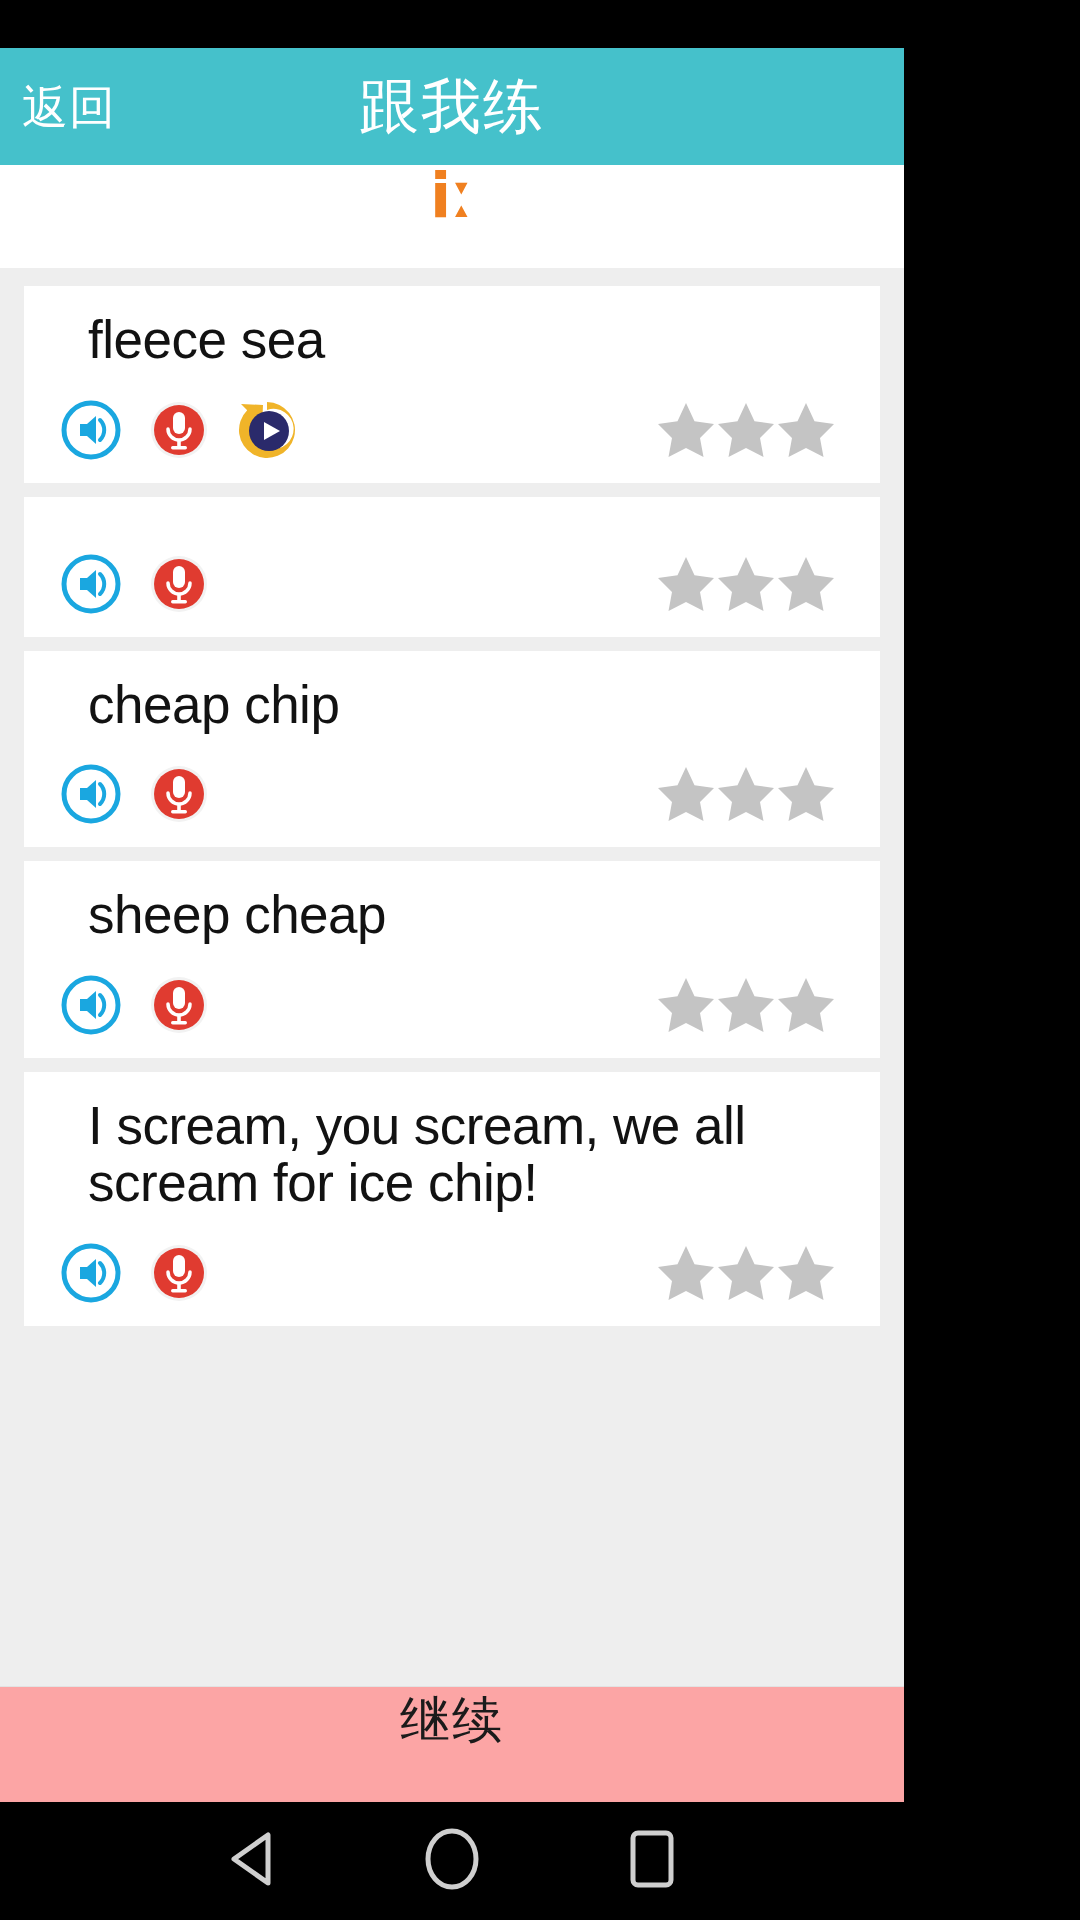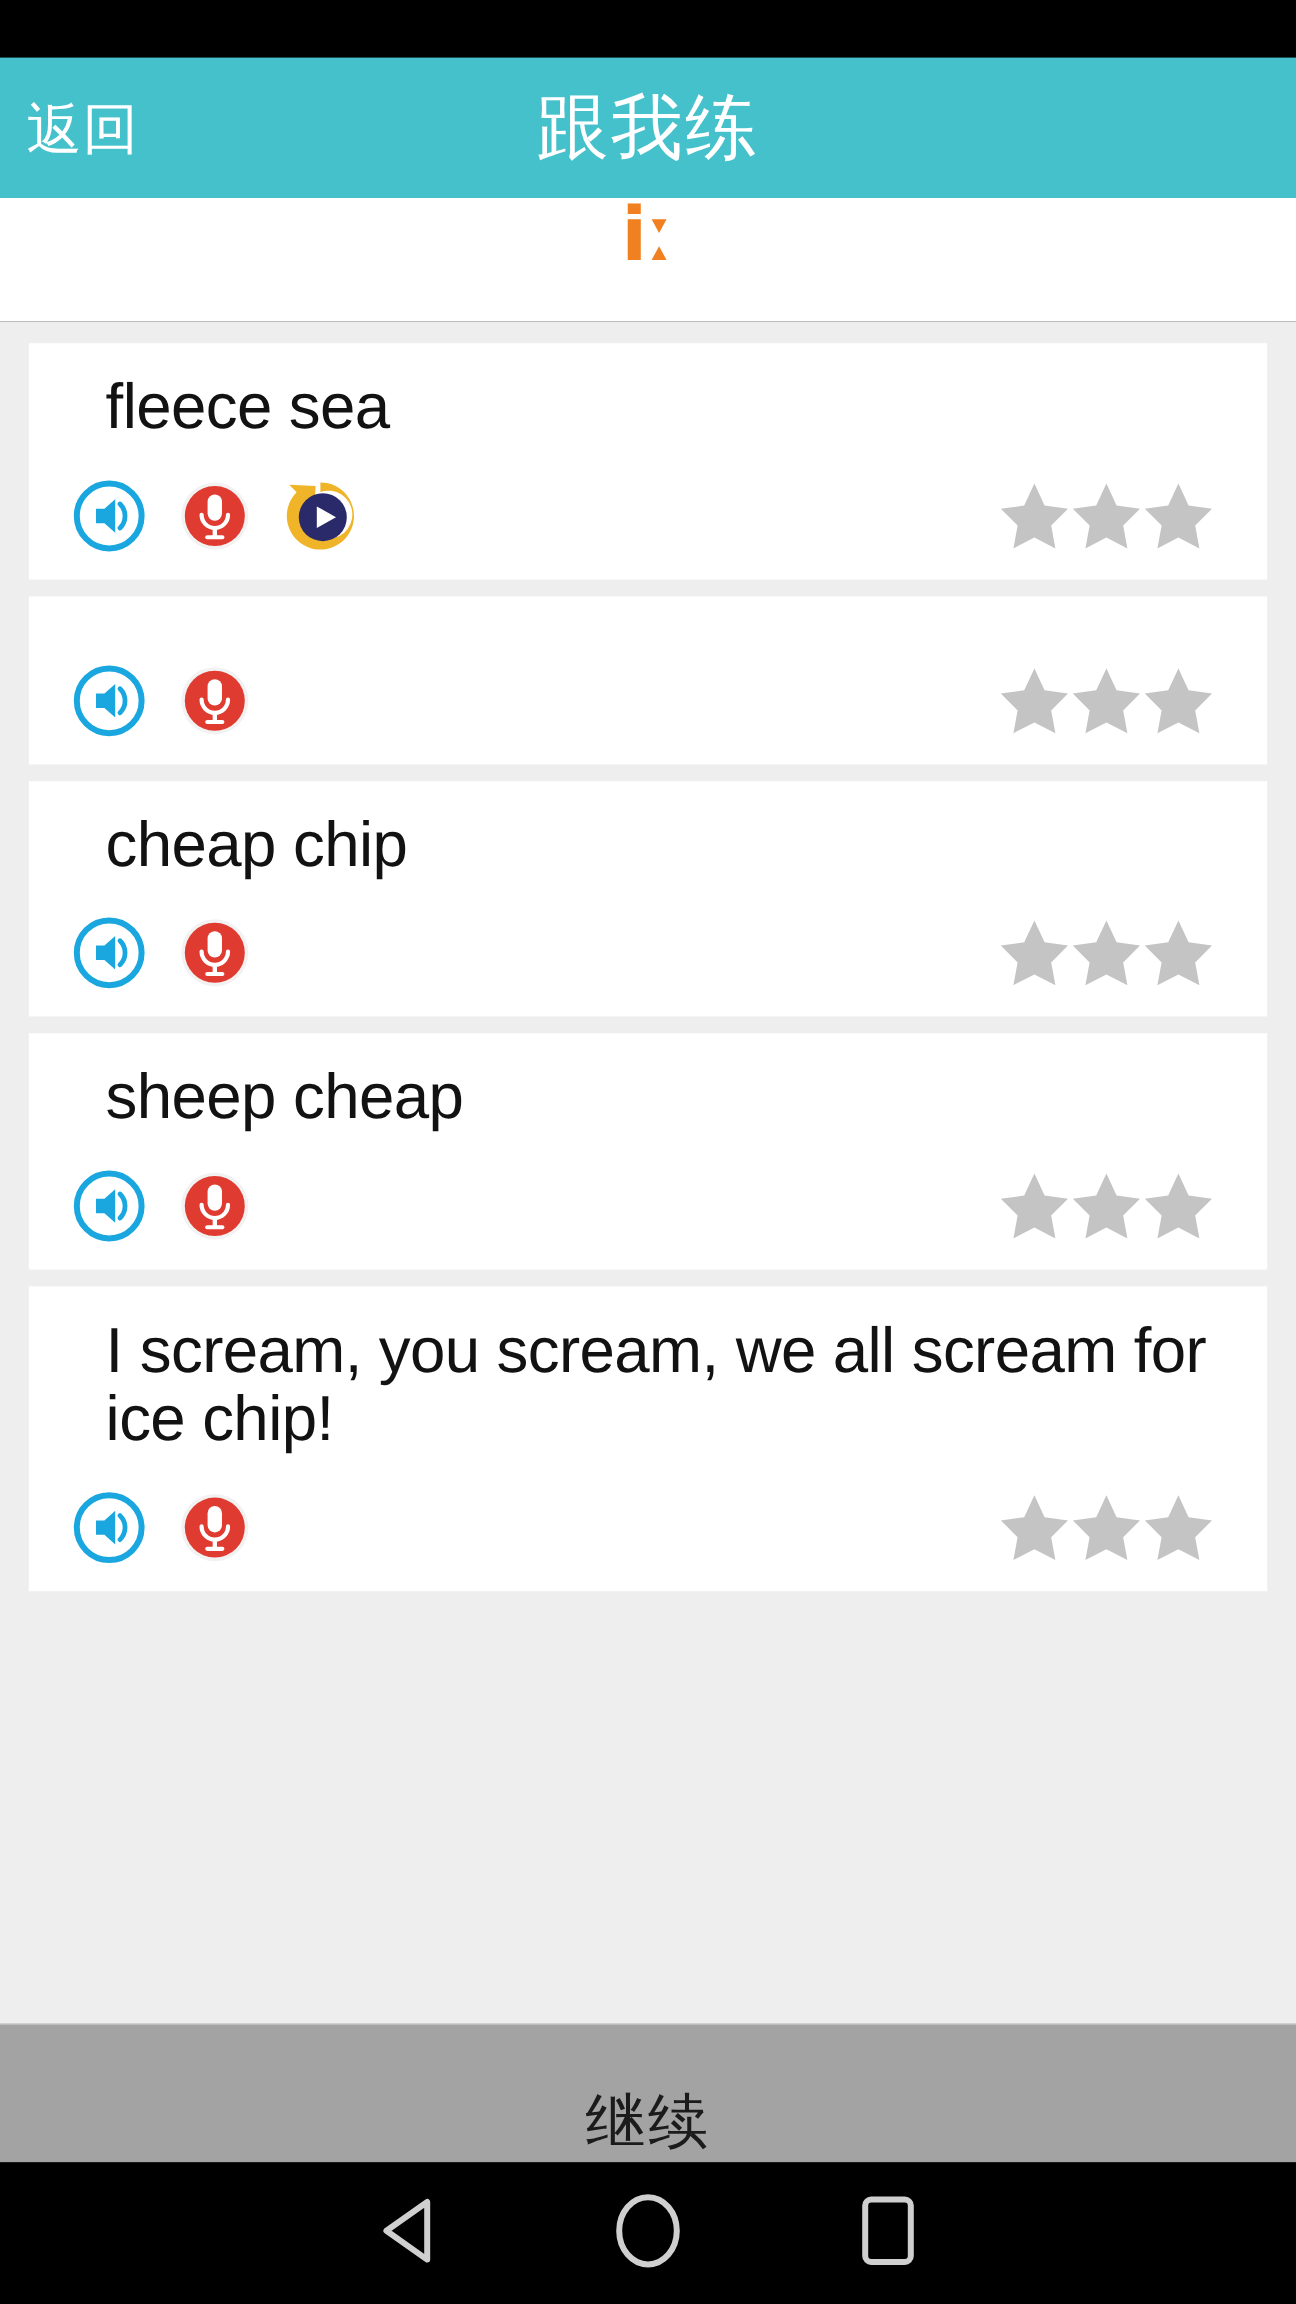--- a/index.html
+++ b/index.html
@@ -2,21 +2,21 @@
 <html><head>
 <meta charset="utf-8">
 <style>
   * { margin:0; padding:0; box-sizing:border-box; }
   html, body {
     width:1080px; height:1920px;
     background:#000;
     font-family:"Liberation Sans", sans-serif;
     overflow:hidden;
   }
-  #app { width:1080px; height:1920px; position:relative; display:flex; flex-direction:column; }
+  #app { width:904px; height:1920px; position:relative; display:flex; flex-direction:column; }
 
   
   .status-bar { height:48px; background:#000; flex:0 0 48px; }
 
   
   .app-bar {
     flex:0 0 117px; height:117px; background:#45c1cb;
     position:relative; display:flex; align-items:center;
   }
   .back-btn {
@@ -71,22 +71,22 @@
     flex:0 0 62px;
   }
   .icon-btn svg { display:block; }
 
   
   .stars { display:flex; align-items:center; gap:0px; margin-right:8px; }
   .stars svg { display:block; }
 
   
   .continue-bar {
-    flex:0 0 116px; background:#a3a3a3;
-    display:flex; align-items:flex-end; justify-content:center;
+    flex:0 0 116px; background:#fca5a5;
+    display:flex; align-items:flex-start; justify-content:center;
     border-top:1px solid #e2e2e2;
   }
   .continue-label { font-size:50px; color:#1b1b1b; letter-spacing:2px; }
 
   
   .nav-bar {
     flex:0 0 118px; background:#000000;
     display:flex; align-items:center; justify-content:center; gap:0;
   }
   .nav-btn {

